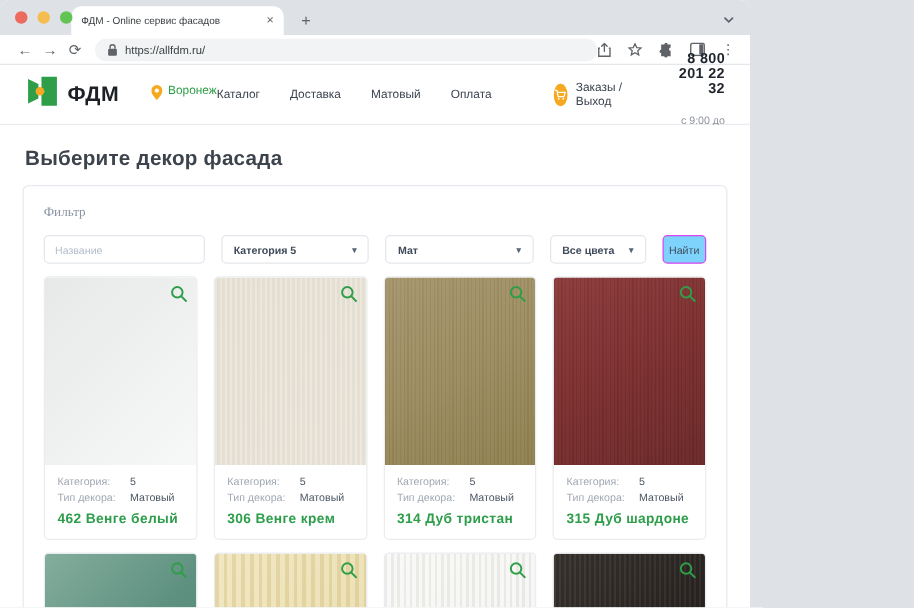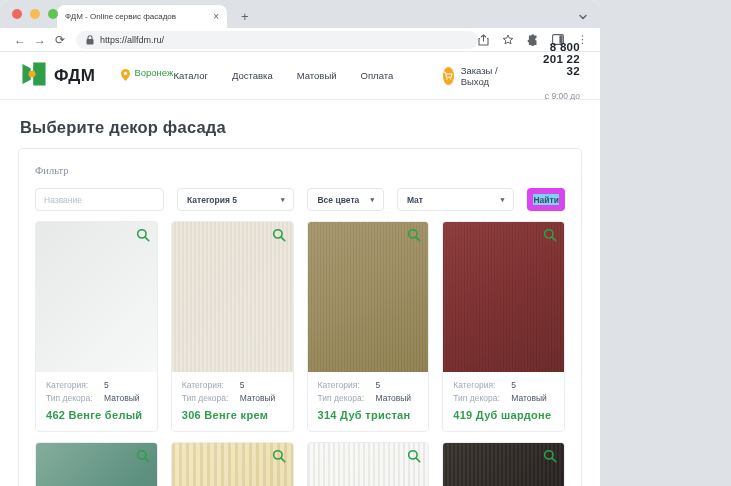--- a/index.html
+++ b/index.html
@@ -55,22 +55,22 @@
   .filter-label { font-size:10.5px; color:#8a94a6; margin-bottom:12px;font-family:Liberation Serif, serif; }
   .filter-row { display:flex; gap:13px; }
   .f-input { width:150px; height:23px; border:1px solid #e3e7ec; border-radius:4px;
              font-size:8.5px; color:#3f4a5a; padding:0 8px; font-family:inherit; }
   .f-input::placeholder { color:#b6bdc9; }
   .f-select { height:23px; border:1px solid #e3e7ec; border-radius:4px; background:#fff;
               display:flex; align-items:center; justify-content:space-between;
               padding:0 9px; font-size:8.5px; font-weight:bold; color:#3f4a5a; cursor:pointer; }
   .sel-cat { width:153px; } .sel-fin { width:153px; } .sel-col { width:97px; }
   .caret { font-size:7px; color:#5a6472; }
-  .find-btn { width:47px; height:23px; border:6px solid #d946ef; border-radius:4px; background:#7dd3fc;
-              font-size:8.5px; font-weight:bold; color:#3f4a5a; font-family:inherit; cursor:pointer; }
+  .find-btn { width:47px; height:23px; border:1px solid #d946ef; border-radius:4px; background:#7dd3fc;
+              font-size:8.5px; font-weight:normal; color:#3f4a5a; font-family:inherit; cursor:pointer; }
 
   .grid { display:grid; grid-template-columns:repeat(4,1fr); gap:10px 13px; margin-top:10px; }
   .card { border:1px solid #e9ecf0; border-radius:4px; background:#fff; overflow:hidden; }
   .swatch { height:150px; position:relative; }
   .zoom-icon { position:absolute; top:6px; right:7px; }
   .card-info { padding:8px 10px 10px; }
   .meta-row { font-size:8.5px; margin-bottom:3px; }
   .meta-label { color:#a0a8b4; display:inline-block; width:58px; }
   .meta-value { color:#4a5563; }
   .card-name { font-size:11px; font-weight:bold; color:#2e9e4b; letter-spacing:0.3px; margin-top:6px; }
@@ -185,26 +185,26 @@
     <h1 class="page-title">Выберите декор фасада</h1>
 
     <div class="filter-card">
       <div class="filter-label">Фильтр</div>
       <div class="filter-row">
         <input class="f-input" type="text" placeholder="Название" style="">
         <div class="f-select sel-cat">
           <span>Категория 5</span>
           <span class="caret">▾</span>
         </div>
+        <div class="f-select sel-fin">
+          <span>Мат</span>
+          <span class="caret">▾</span>
+        </div>
         <div class="f-select sel-col">
           <span>Все цвета</span>
-          <span class="caret">▾</span>
-        </div>
-        <div class="f-select sel-fin">
-          <span>Мат</span>
           <span class="caret">▾</span>
         </div>
         <button class="find-btn">Найти</button>
       </div>
 
       <div class="grid">
 
         <div class="card">
           <div class="swatch" style="background: linear-gradient(135deg, rgb(231, 233, 233) 0%, rgb(238, 240, 240) 45%, rgb(247, 248, 248) 100%);">
             <span class="zoom-icon">
@@ -258,21 +258,21 @@
             <span class="zoom-icon">
               <svg width="14" height="14" viewBox="0 0 16 16">
                   <circle cx="6.7" cy="6.7" r="4.8" fill="none" stroke="#2f9e48" stroke-width="1.8"></circle>
                   <line x1="10.4" y1="10.4" x2="14.6" y2="14.6" stroke="#2f9e48" stroke-width="1.8" stroke-linecap="round"></line>
                 </svg>
             </span>
           </div>
           <div class="card-info">
             <div class="meta-row"><span class="meta-label">Категория:</span><span class="meta-value">5</span></div>
             <div class="meta-row"><span class="meta-label">Тип декора:</span><span class="meta-value">Матовый</span></div>
-            <div class="card-name">419 Дуб шардоне</div>
+            <div class="card-name">315 Дуб шардоне</div>
           </div>
         </div>
 
         <div class="card partial">
           <div class="swatch" style="background: linear-gradient(135deg, rgb(132, 173, 156) 0%, rgb(95, 145, 129) 50%, rgb(77, 129, 112) 100%);">
             <span class="zoom-icon">
               <svg width="14" height="14" viewBox="0 0 16 16">
                   <circle cx="6.7" cy="6.7" r="4.8" fill="none" stroke="#2f9e48" stroke-width="1.8"></circle>
                   <line x1="10.4" y1="10.4" x2="14.6" y2="14.6" stroke="#2f9e48" stroke-width="1.8" stroke-linecap="round"></line>
                 </svg>

